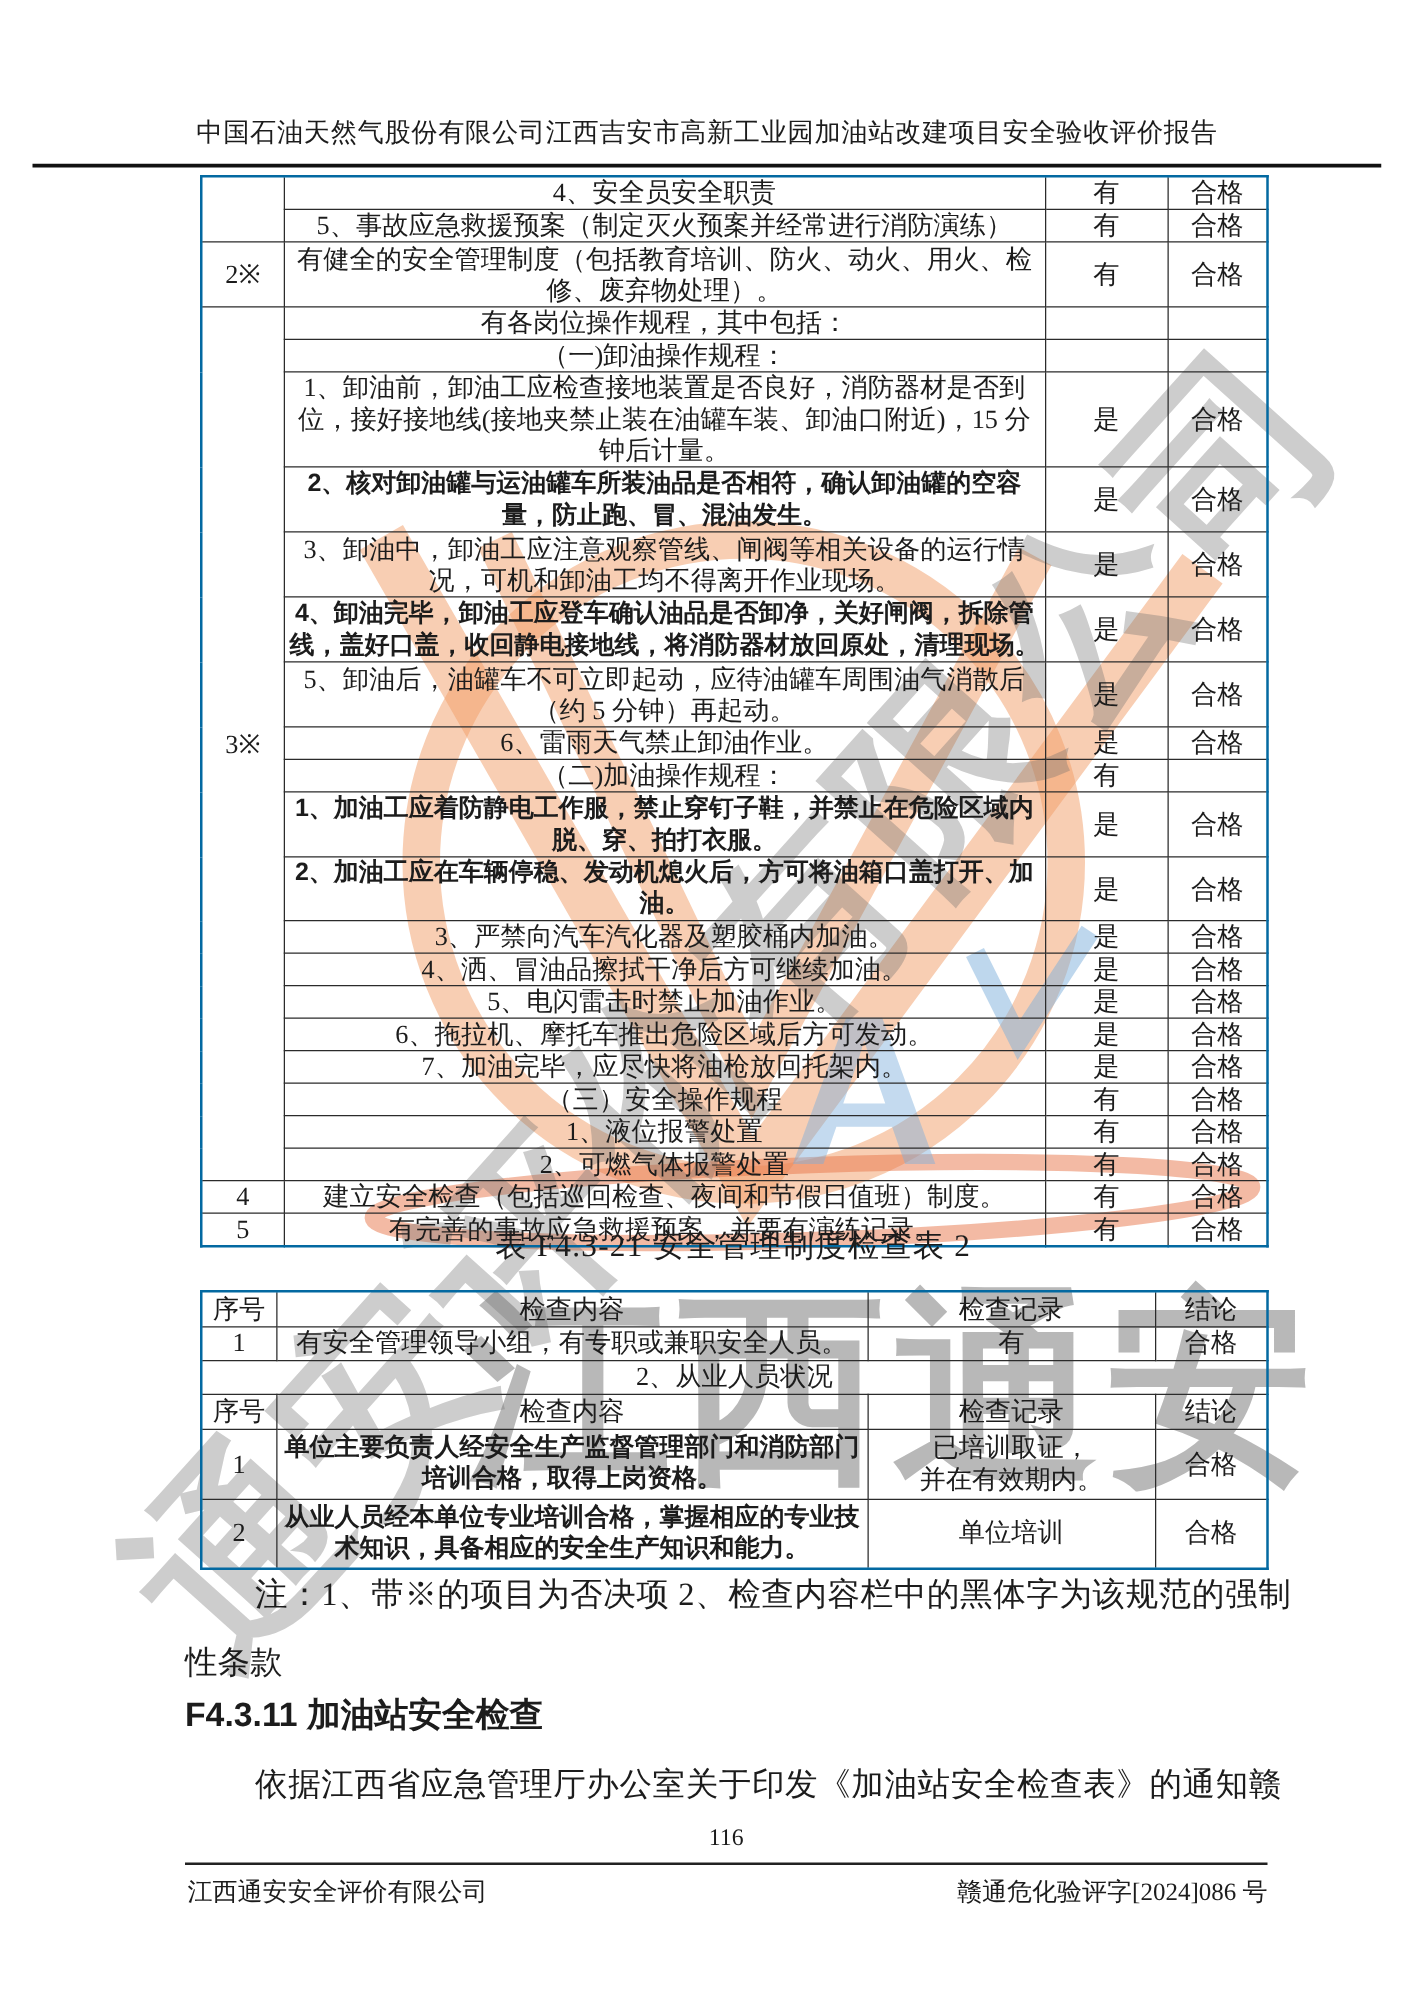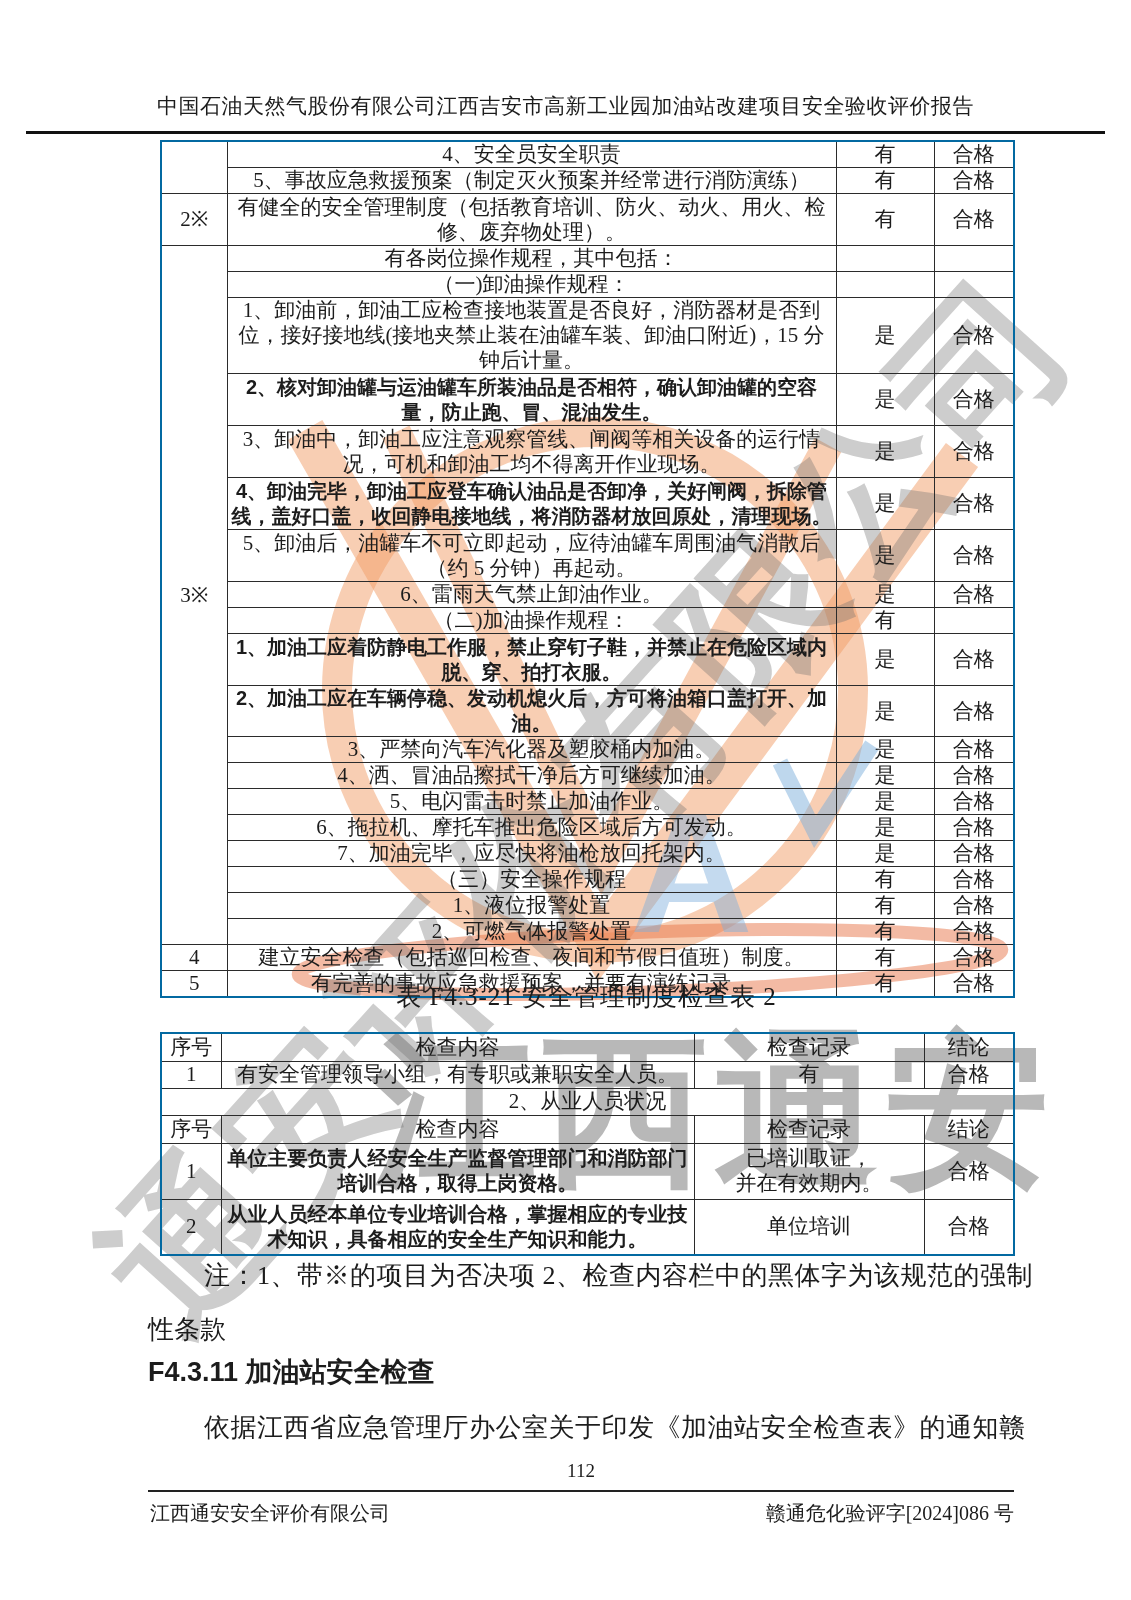--- a/index.html
+++ b/index.html
@@ -250,16 +250,16 @@
       </tr>
     </tbody>
 </table>
 
 <div class="abs note1">注：1、带※的项目为否决项 2、检查内容栏中的黑体字为该规范的强制</div>
 <div class="abs note2">性条款</div>
 
 <div class="abs sec-heading">F4.3.11 加油站安全检查</div>
 <div class="abs body-line">依据江西省应急管理厅办公室关于印发《加油站安全检查表》的通知赣</div>
 
-<div class="abs page-num">112</div>
+<div class="abs page-num">116</div>
 <div class="abs footer-rule"></div>
 <div class="abs footer-left">江西通安安全评价有限公司</div>
 <div class="abs footer-right">赣通危化验评字[2024]086 号</div>
 
 </body></html>

